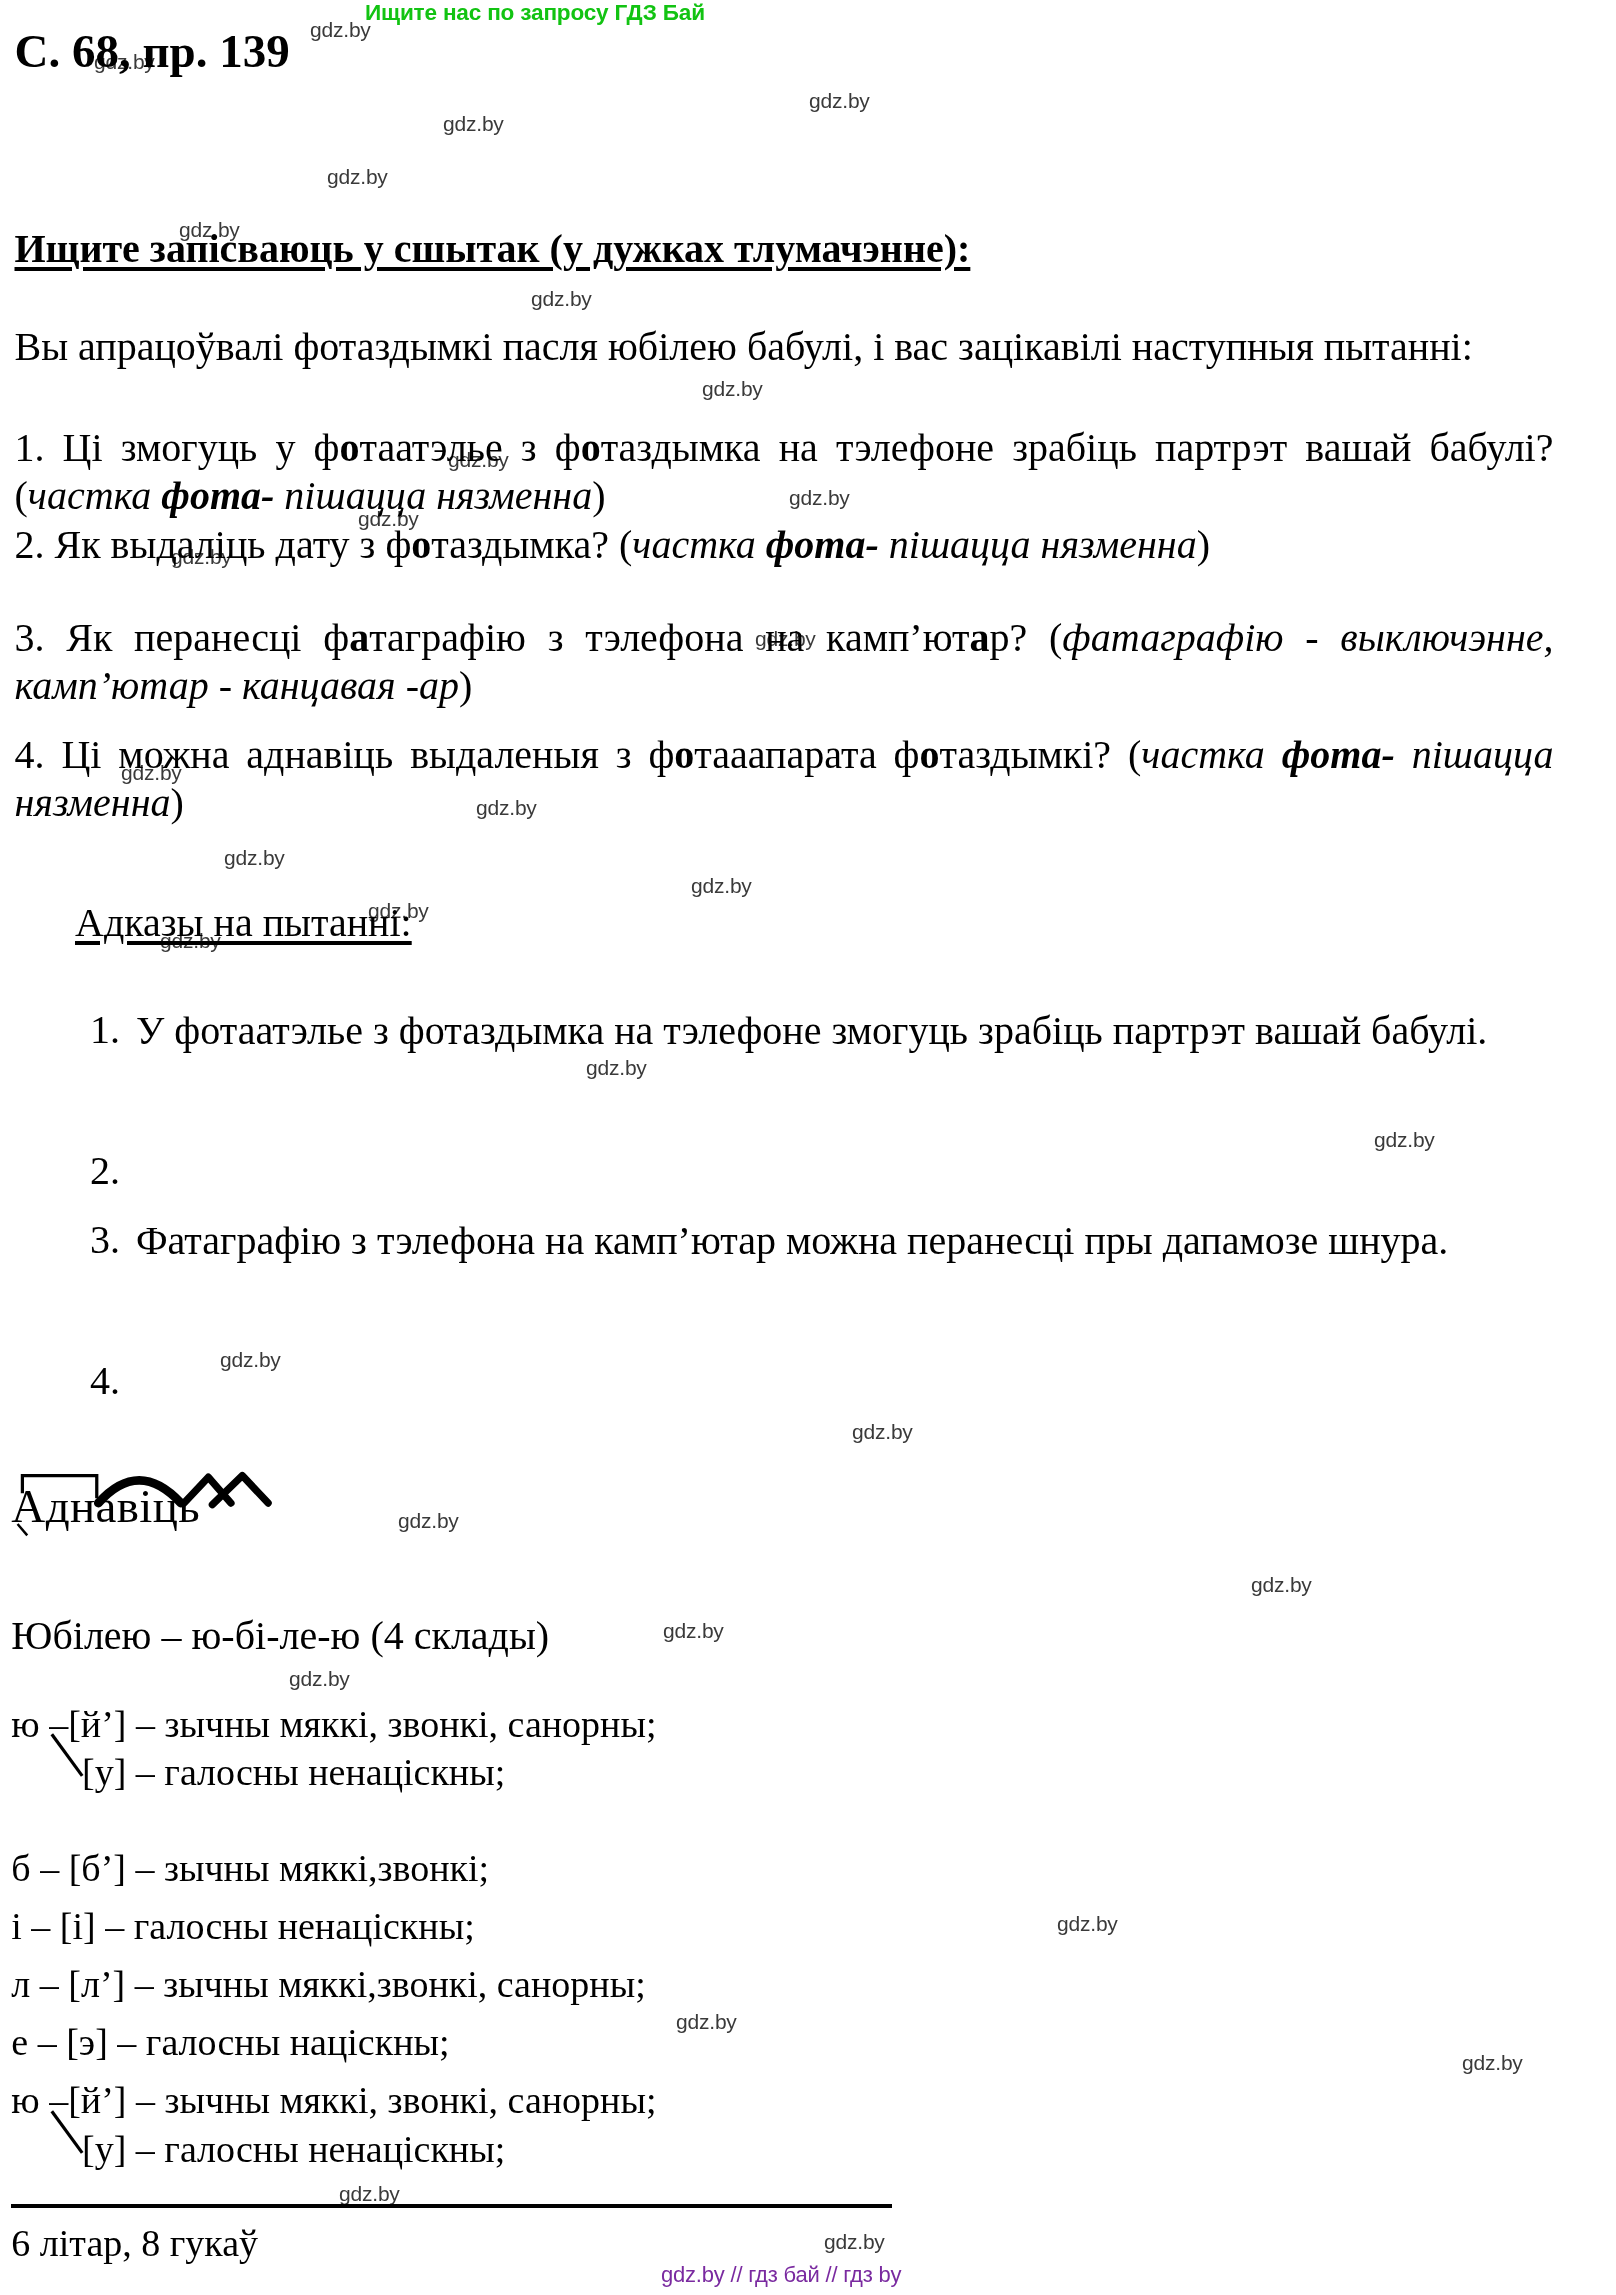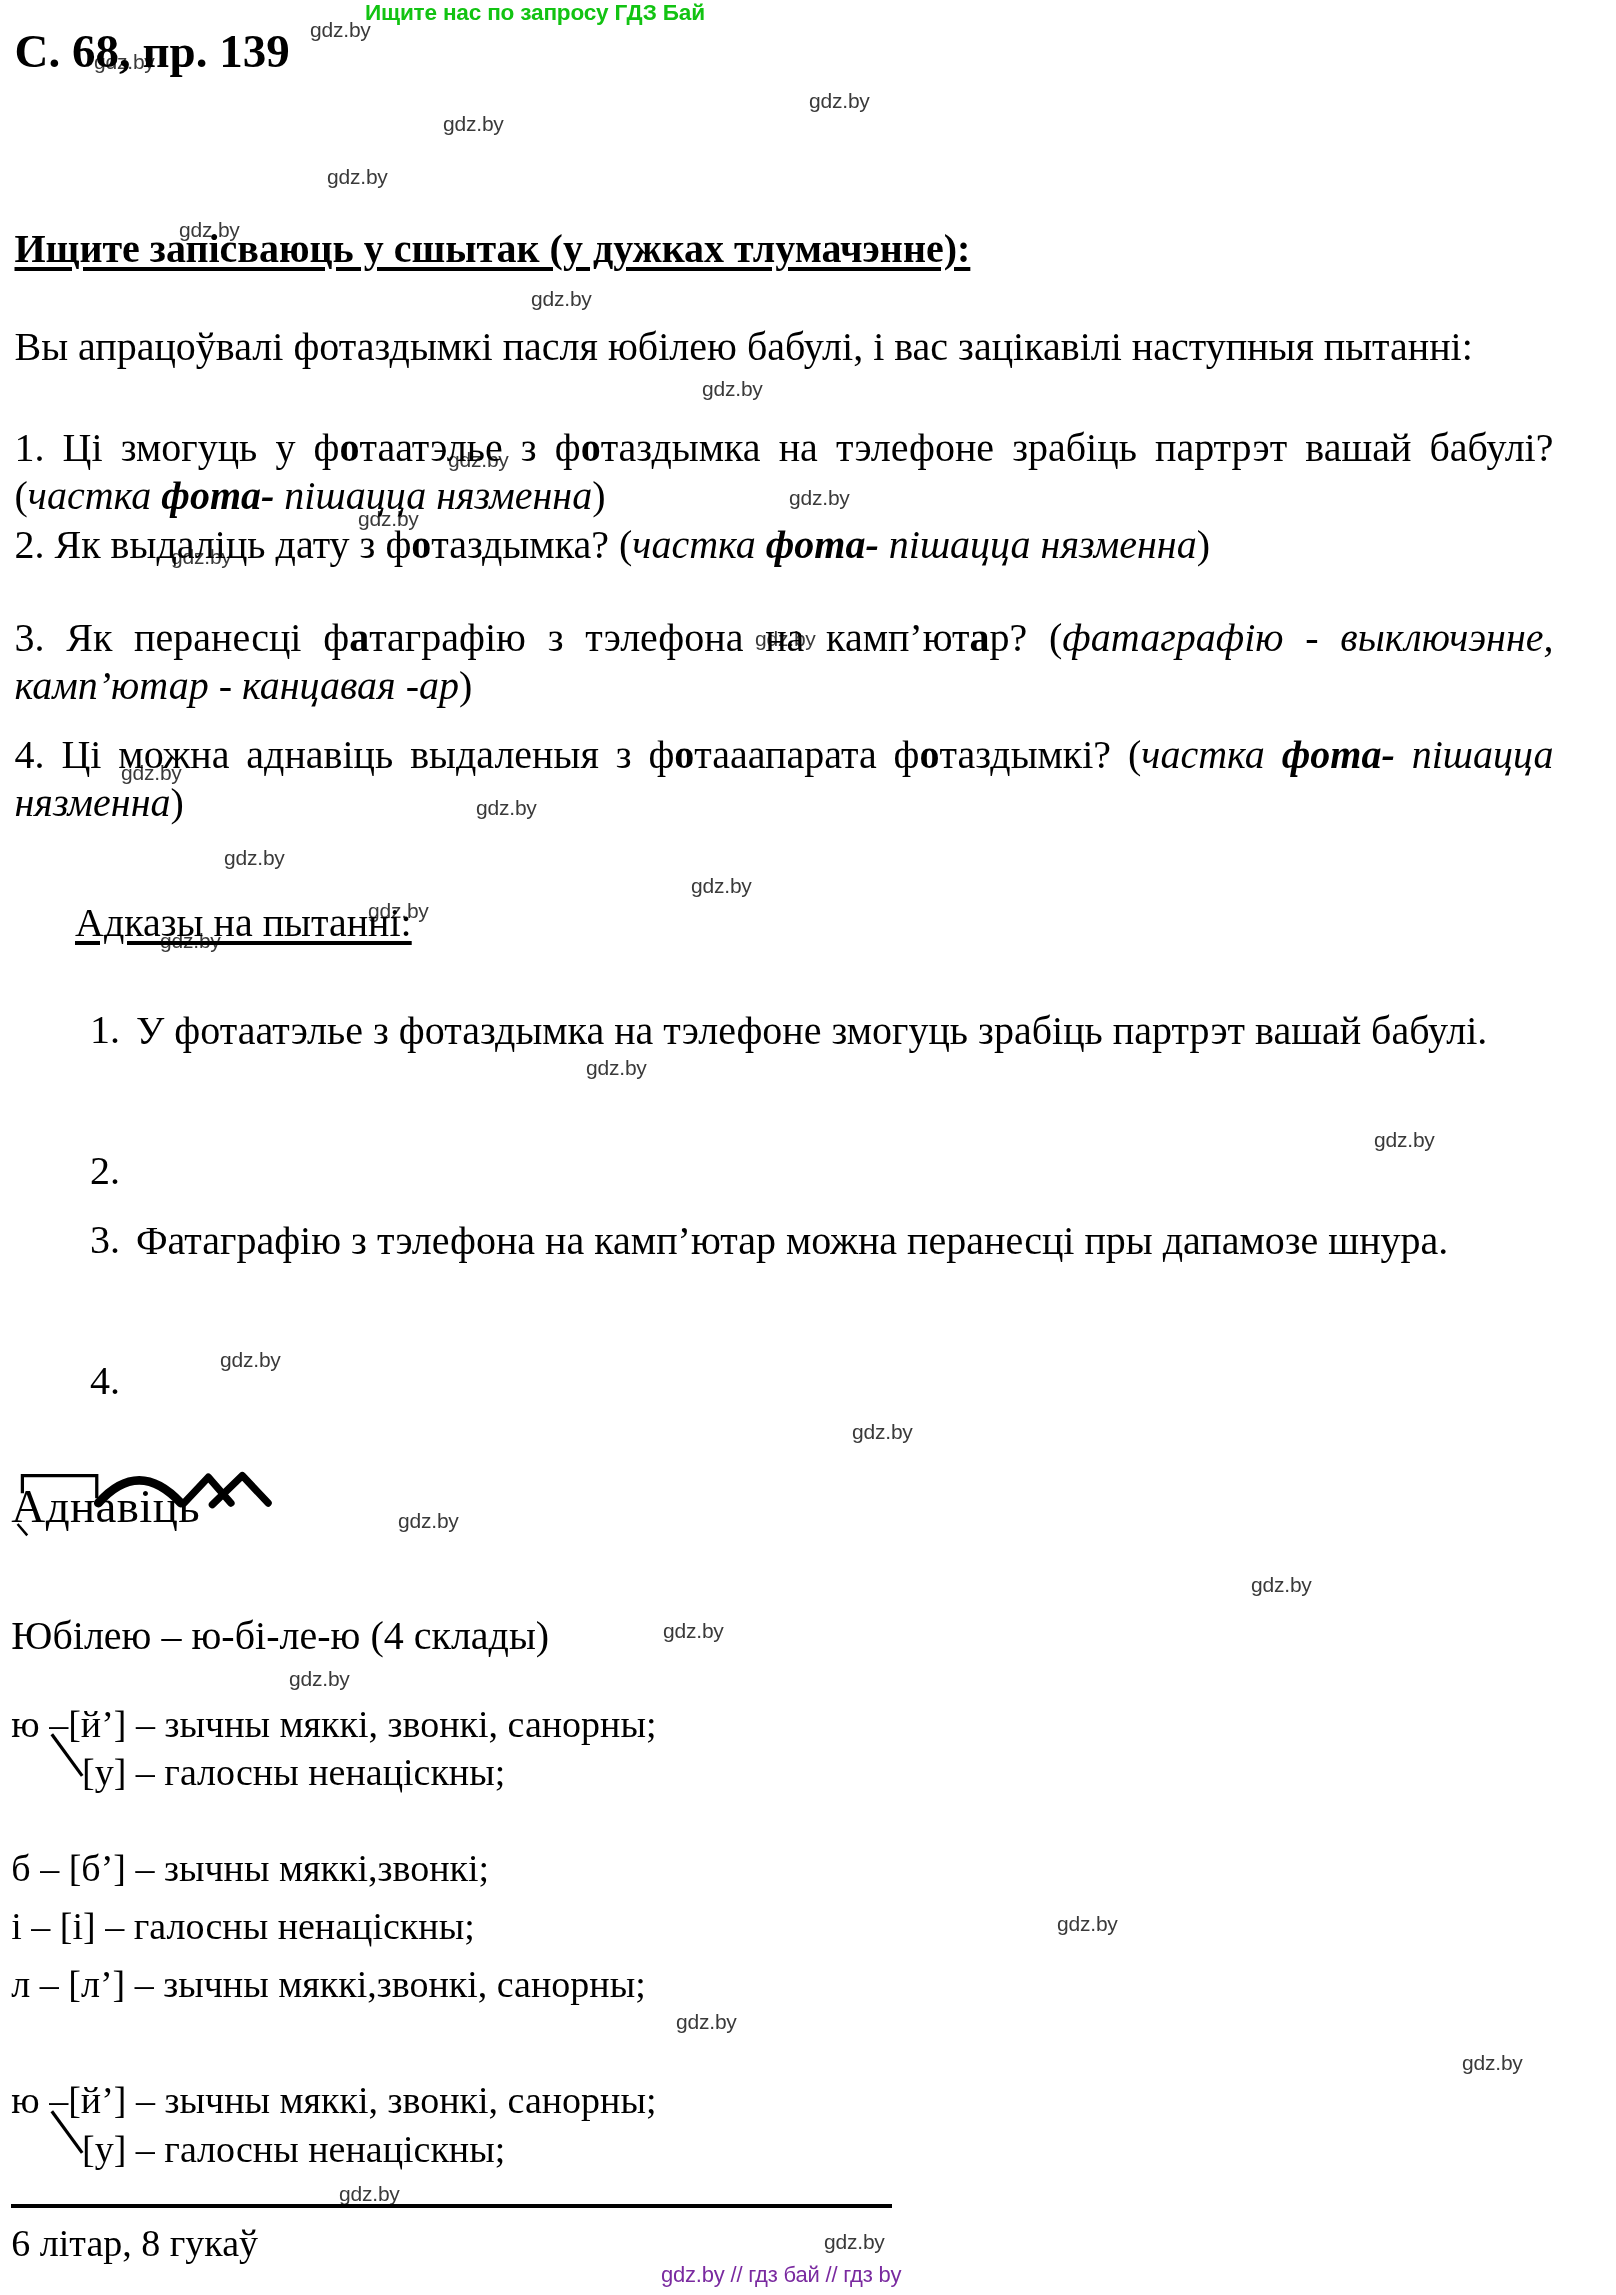--- a/index.html
+++ b/index.html
@@ -255,20 +255,23 @@
   </div>
 
   <div class="phon" style="left:11.3px; top:1845px;">
     <span>б</span><span> – </span><span>[б’]</span><span> – </span><span>зычны мяккі,звонкі;</span>
   </div>
 
   <div class="phon" style="left:11.3px; top:1961px;">
     <span>л</span><span> – </span><span>[л’]</span><span> – </span><span>зычны мяккі,звонкі, санорны;</span>
   </div>
 
+  <div class="phon" style="left:11.3px; top:2019px;">
+    <span>е</span><span> – </span><span>[э]</span><span> – </span><span>галосны націскны;</span>
+  </div>
 
   <div class="phon" style="left:11.3px; top:2077px;">
     <span>ю</span><span> –</span><span>[й’]</span><span> – </span><span>зычны мяккі, звонкі, санорны;</span>
   </div>
 
   <svg class="brace-svg" style="left:47px; top:2106px;" width="48" height="57" viewBox="0 0 60 70">
     <path d="M6 6 L44 58" fill="none" stroke="#000" stroke-width="4"></path>
   </svg>
 
   <div class="phon" style="left:82px; top:2126px;">

